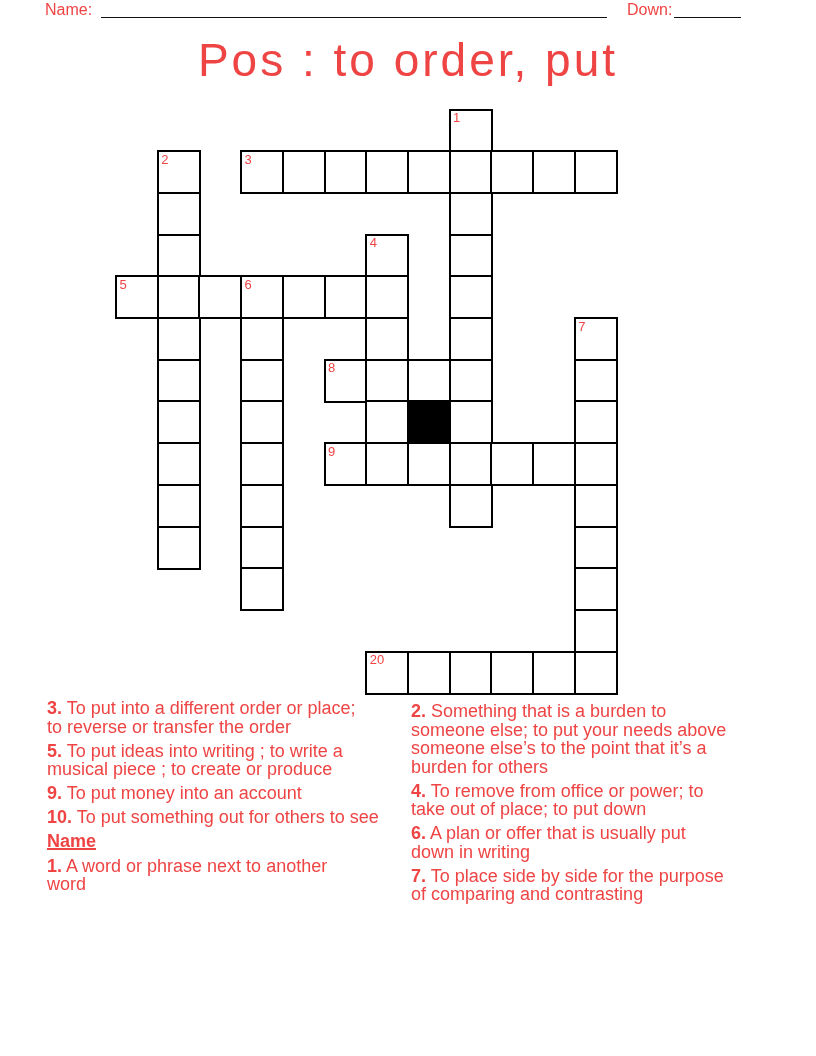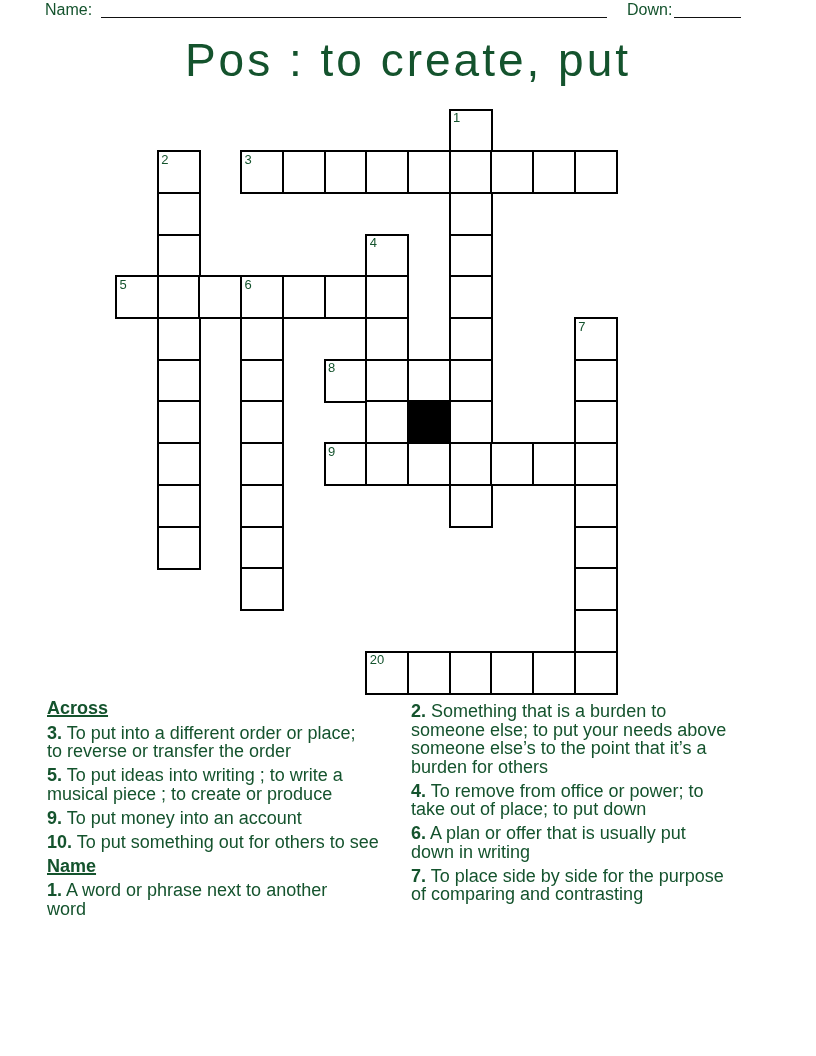--- a/index.html
+++ b/index.html
@@ -1,17 +1,17 @@
 <!DOCTYPE html>
 <html><head>
 <meta charset="utf-8">
 <style>
   html,body{margin:0;padding:0;background:#fff;}
   .page{position:relative;width:816px;height:1056px;background:#fff;overflow:hidden;
-        font-family:"Liberation Sans",sans-serif;color:#14532d;}
+        font-family:"Liberation Sans",sans-serif;color:#ef4444;}
   .hdr-label{position:absolute;font-size:16px;line-height:18px;top:1px;}
   .name-label{left:45px;}
   .date-label{left:627px;}
   .fill-line{position:absolute;top:17px;height:0;border-bottom:1.6px solid #111;}
   .name-line{left:101px;width:506px;}
   .date-line{left:674px;width:67px;}
   .title{position:absolute;left:0;right:0;top:34px;margin:0;text-align:center;
          font-size:46px;font-weight:400;letter-spacing:3px;line-height:1.15;}
   .grid{position:absolute;left:115px;top:108.5px;}
   .cell{position:absolute;width:44.2px;height:44.2px;box-sizing:border-box;
@@ -28,21 +28,21 @@
 </style>
 </head>
 <body>
 
 <div class="page">
   <span class="hdr-label name-label">Name:</span>
   <div class="fill-line name-line"></div>
   <span class="hdr-label date-label">Down:</span>
   <div class="fill-line date-line"></div>
 
-  <h1 class="title">Pos : to create, put</h1>
+  <h1 class="title">Pos : to order, put</h1>
 
   <div class="grid">
       <div class="cell" style="left: 333.6px; top: 0px;">
         <span class="num">1</span>
       </div>
       <div class="cell" style="left: 41.7px; top: 41.7px;">
         <span class="num">2</span>
       </div>
       <div class="cell" style="left: 125.1px; top: 41.7px;">
         <span class="num">3</span>
@@ -121,21 +121,20 @@
         <span class="num">20</span>
       </div>
       <div class="cell" style="left: 291.9px; top: 542.1px;"></div>
       <div class="cell" style="left: 333.6px; top: 542.1px;"></div>
       <div class="cell" style="left: 375.3px; top: 542.1px;"></div>
       <div class="cell" style="left: 417px; top: 542.1px;"></div>
       <div class="cell" style="left: 458.7px; top: 542.1px;"></div>
     </div>
 
   <div class="clue-col col-left">
-      <div class="clue-head">Across</div>
       <div class="clue"><b>3.</b> To put into a different order or place;<br>to reverse or transfer the order</div>
       <div class="clue"><b>5.</b> To put ideas into writing ; to write a<br>musical piece ; to create or produce</div>
       <div class="clue"><b>9.</b> To put money into an account</div>
       <div class="clue"><b>10.</b> To put something out for others to see</div>
       <div class="clue-head">Name</div>
       <div class="clue"><b>1.</b> A word or phrase next to another<br>word</div>
     </div>
   <div class="clue-col col-right">
       <div class="clue"><b>2.</b> Something that is a burden to<br>someone else; to put your needs above<br>someone else’s to the point that it’s a<br>burden for others</div>
       <div class="clue"><b>4.</b> To remove from office or power; to<br>take out of place; to put down</div>

